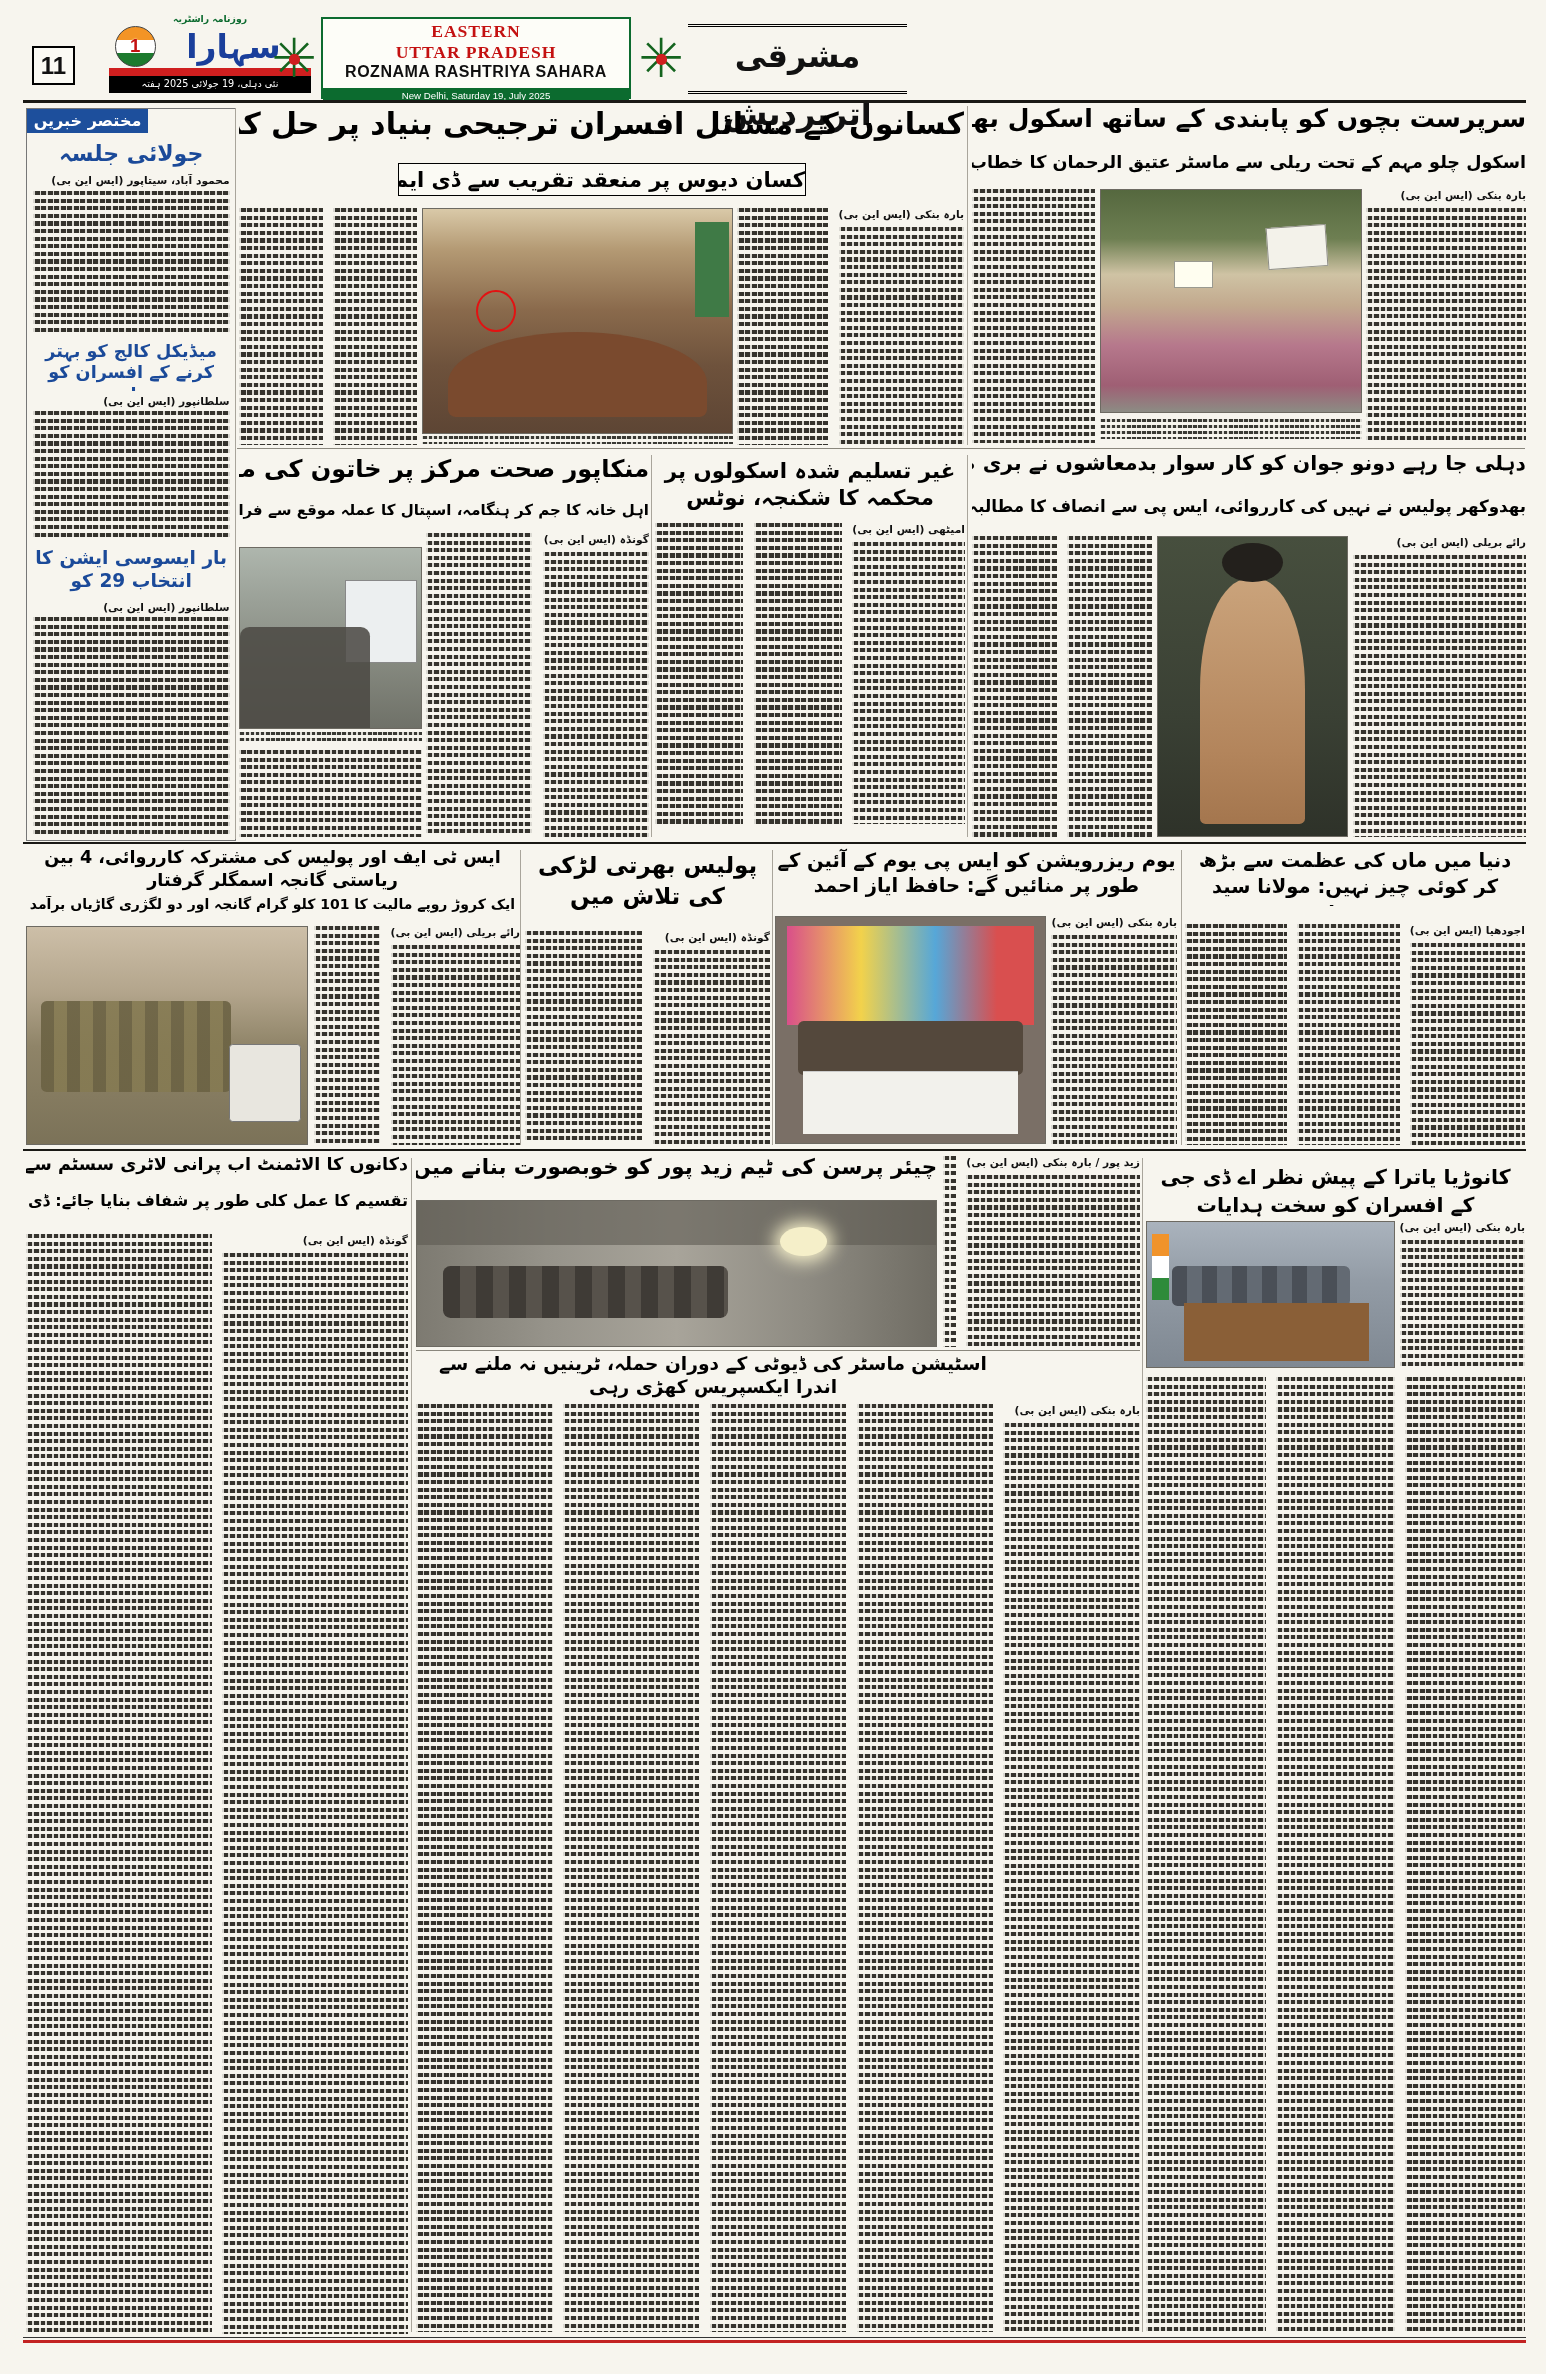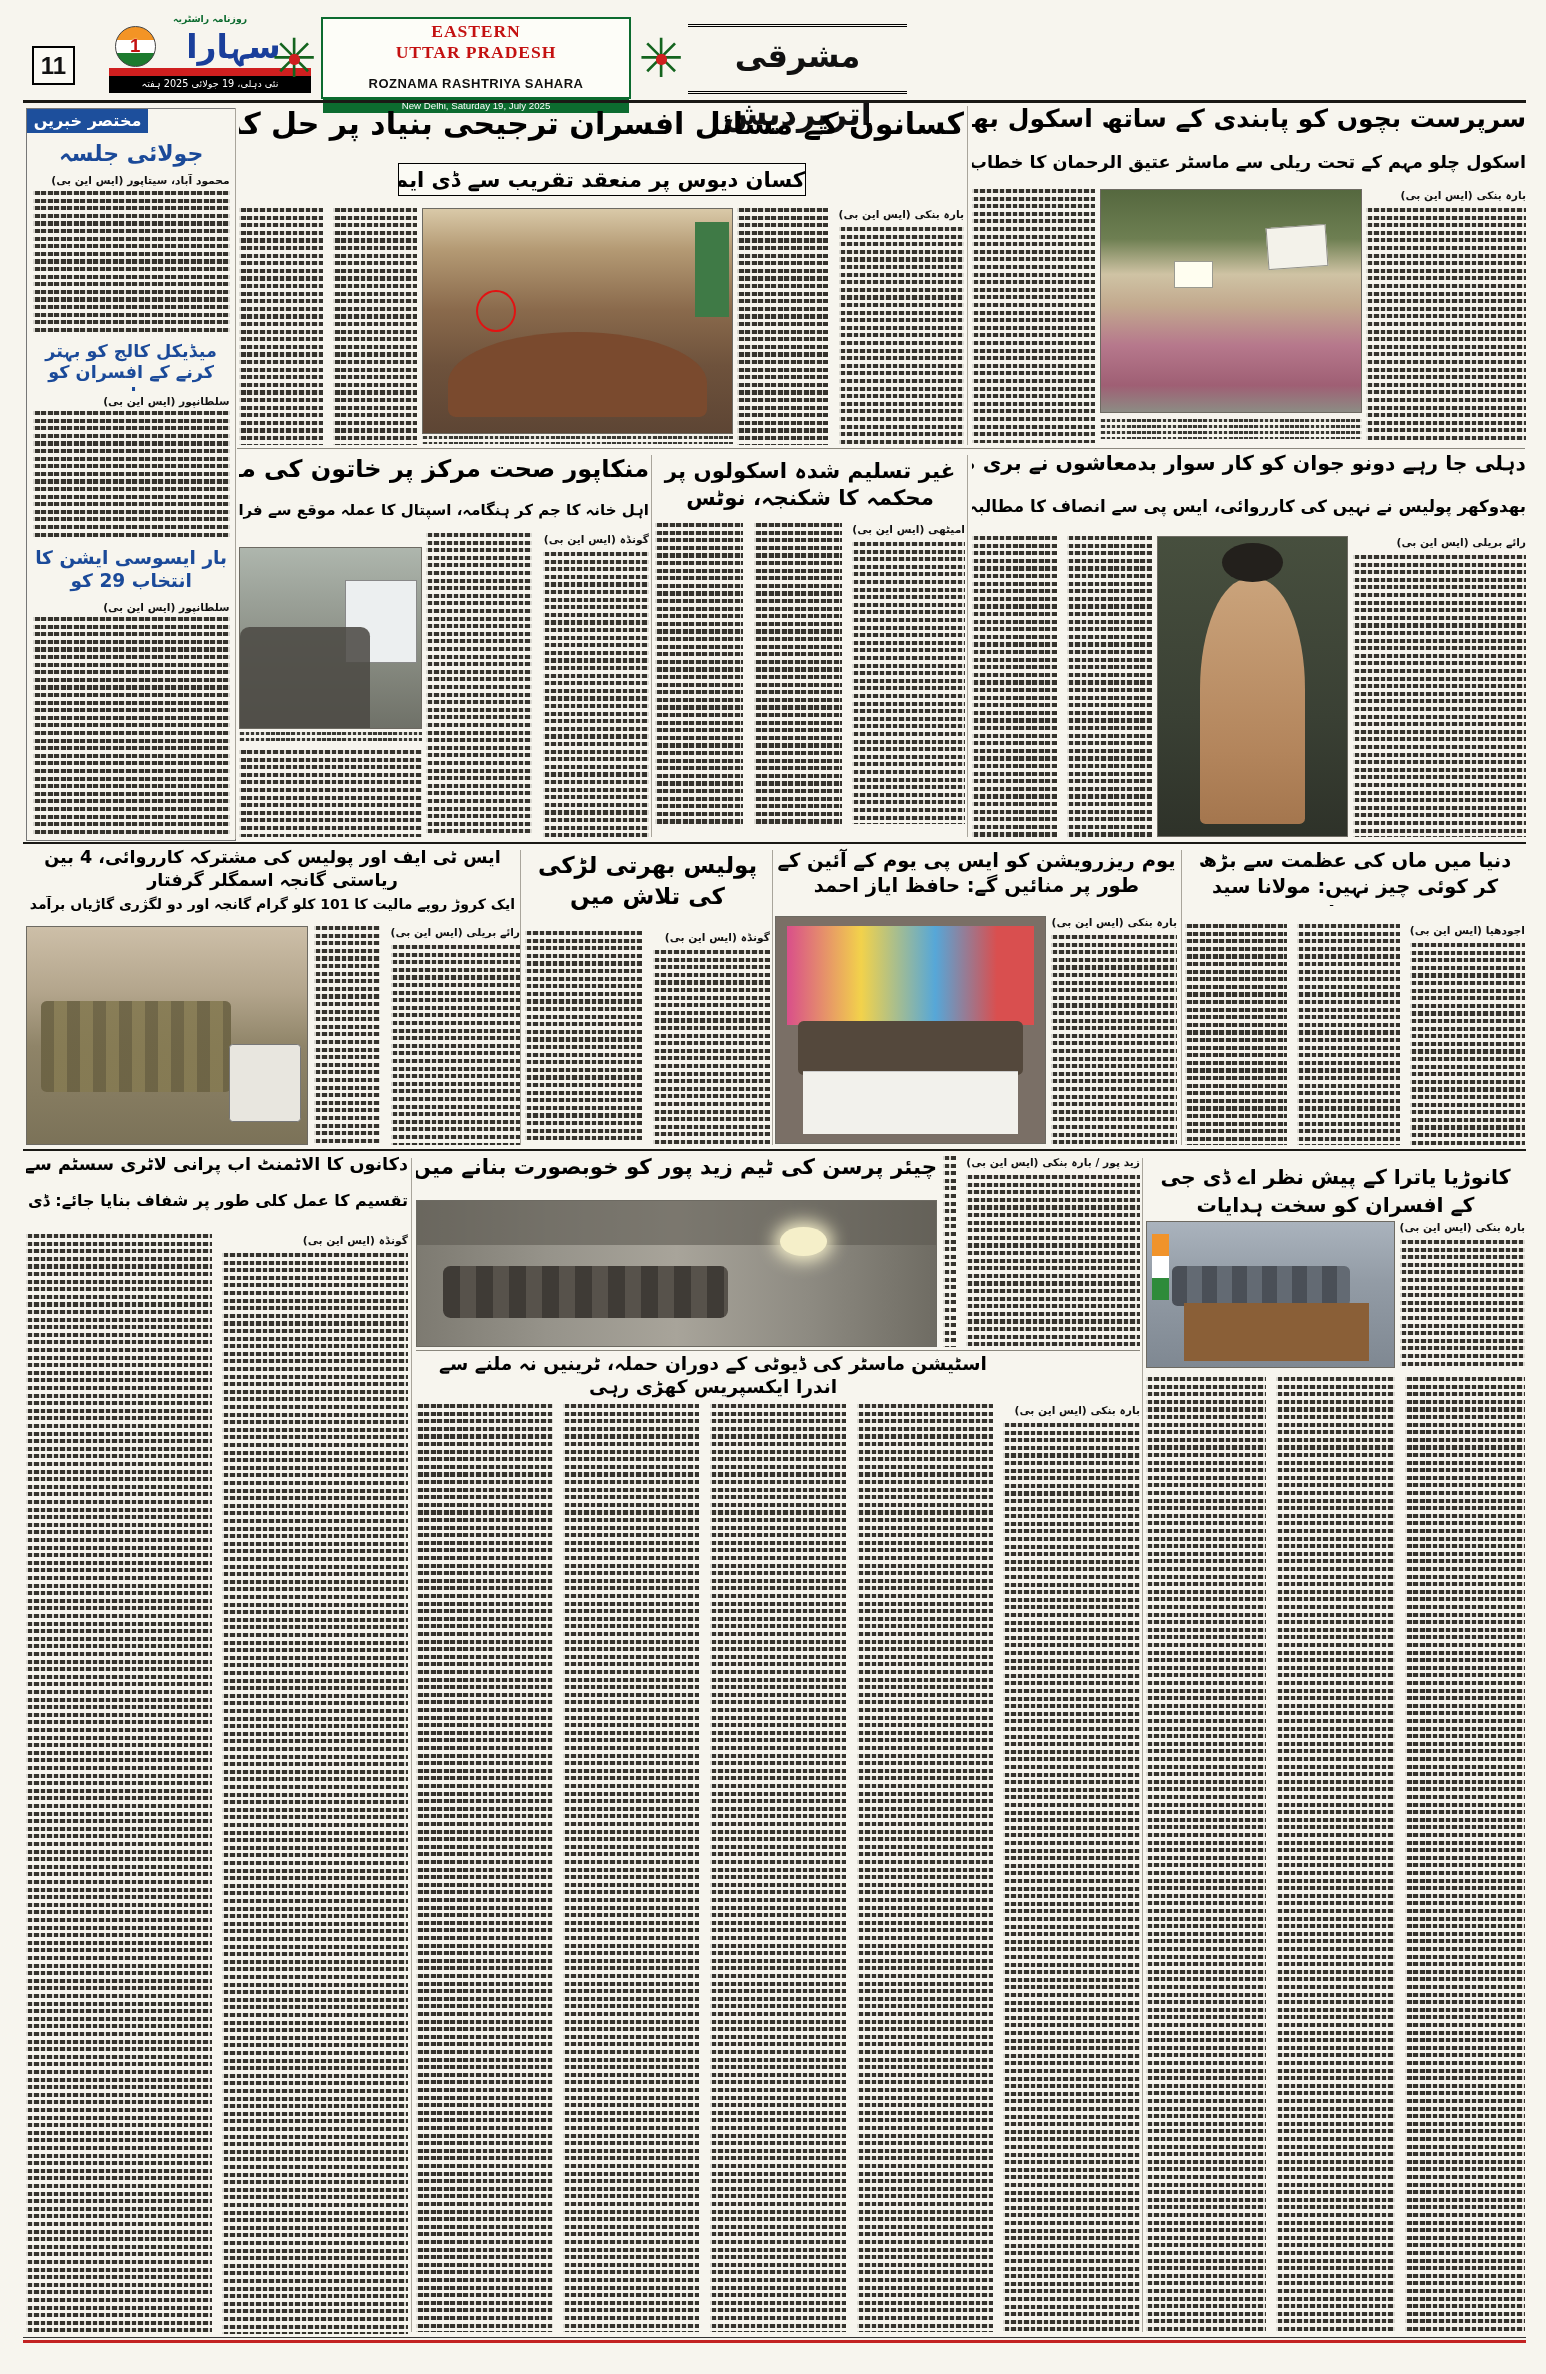--- a/index.html
+++ b/index.html
@@ -58,21 +58,21 @@
   </div>
 
   <div class="abs star" style="left:267px;top:32px;width:54px;height:54px">
     <span>✳</span>
     <span class="dot"></span>
   </div>
 
   <div class="abs lat" style="left:321px;top:16.7px;width:310px;height:82px;border:2.8px solid #0c6b2f;background:#fdfdf8;text-align:center;padding-top:2.8px">
     <div style="font-size:17.6px;font-weight:bold;color:#c41111;letter-spacing:0.9px;font-family:'Liberation Serif',serif">EASTERN</div>
     <div style="font-size:17.6px;font-weight:bold;color:#c41111;letter-spacing:0.9px;font-family:'Liberation Serif',serif">UTTAR PRADESH</div>
-    <div style="font-size:13px;font-weight:bold;color:#101010;letter-spacing:0.5px;margin-top:13px">ROZNAMA RASHTRIYA SAHARA</div>
+    <div style="font-size:16px;font-weight:bold;color:#101010;letter-spacing:0.5px;margin-top:0">ROZNAMA RASHTRIYA SAHARA</div>
     <div style="height:15px;background:#0c6b2f;color:#fff;font-size:9.7px;line-height:15px;margin-top:7px">New Delhi, Saturday 19, July 2025</div>
   </div>
 
   <div class="abs star" style="left:634px;top:32px;width:54px;height:54px">
     <span>✳</span>
     <span class="dot"></span>
   </div>
 
   <div class="abs ur masthead" style="left:688px;top:24px;width:219px;height:70px;font-size:32px;line-height:58px">مشرقی اترپردیش</div>
 </header>

